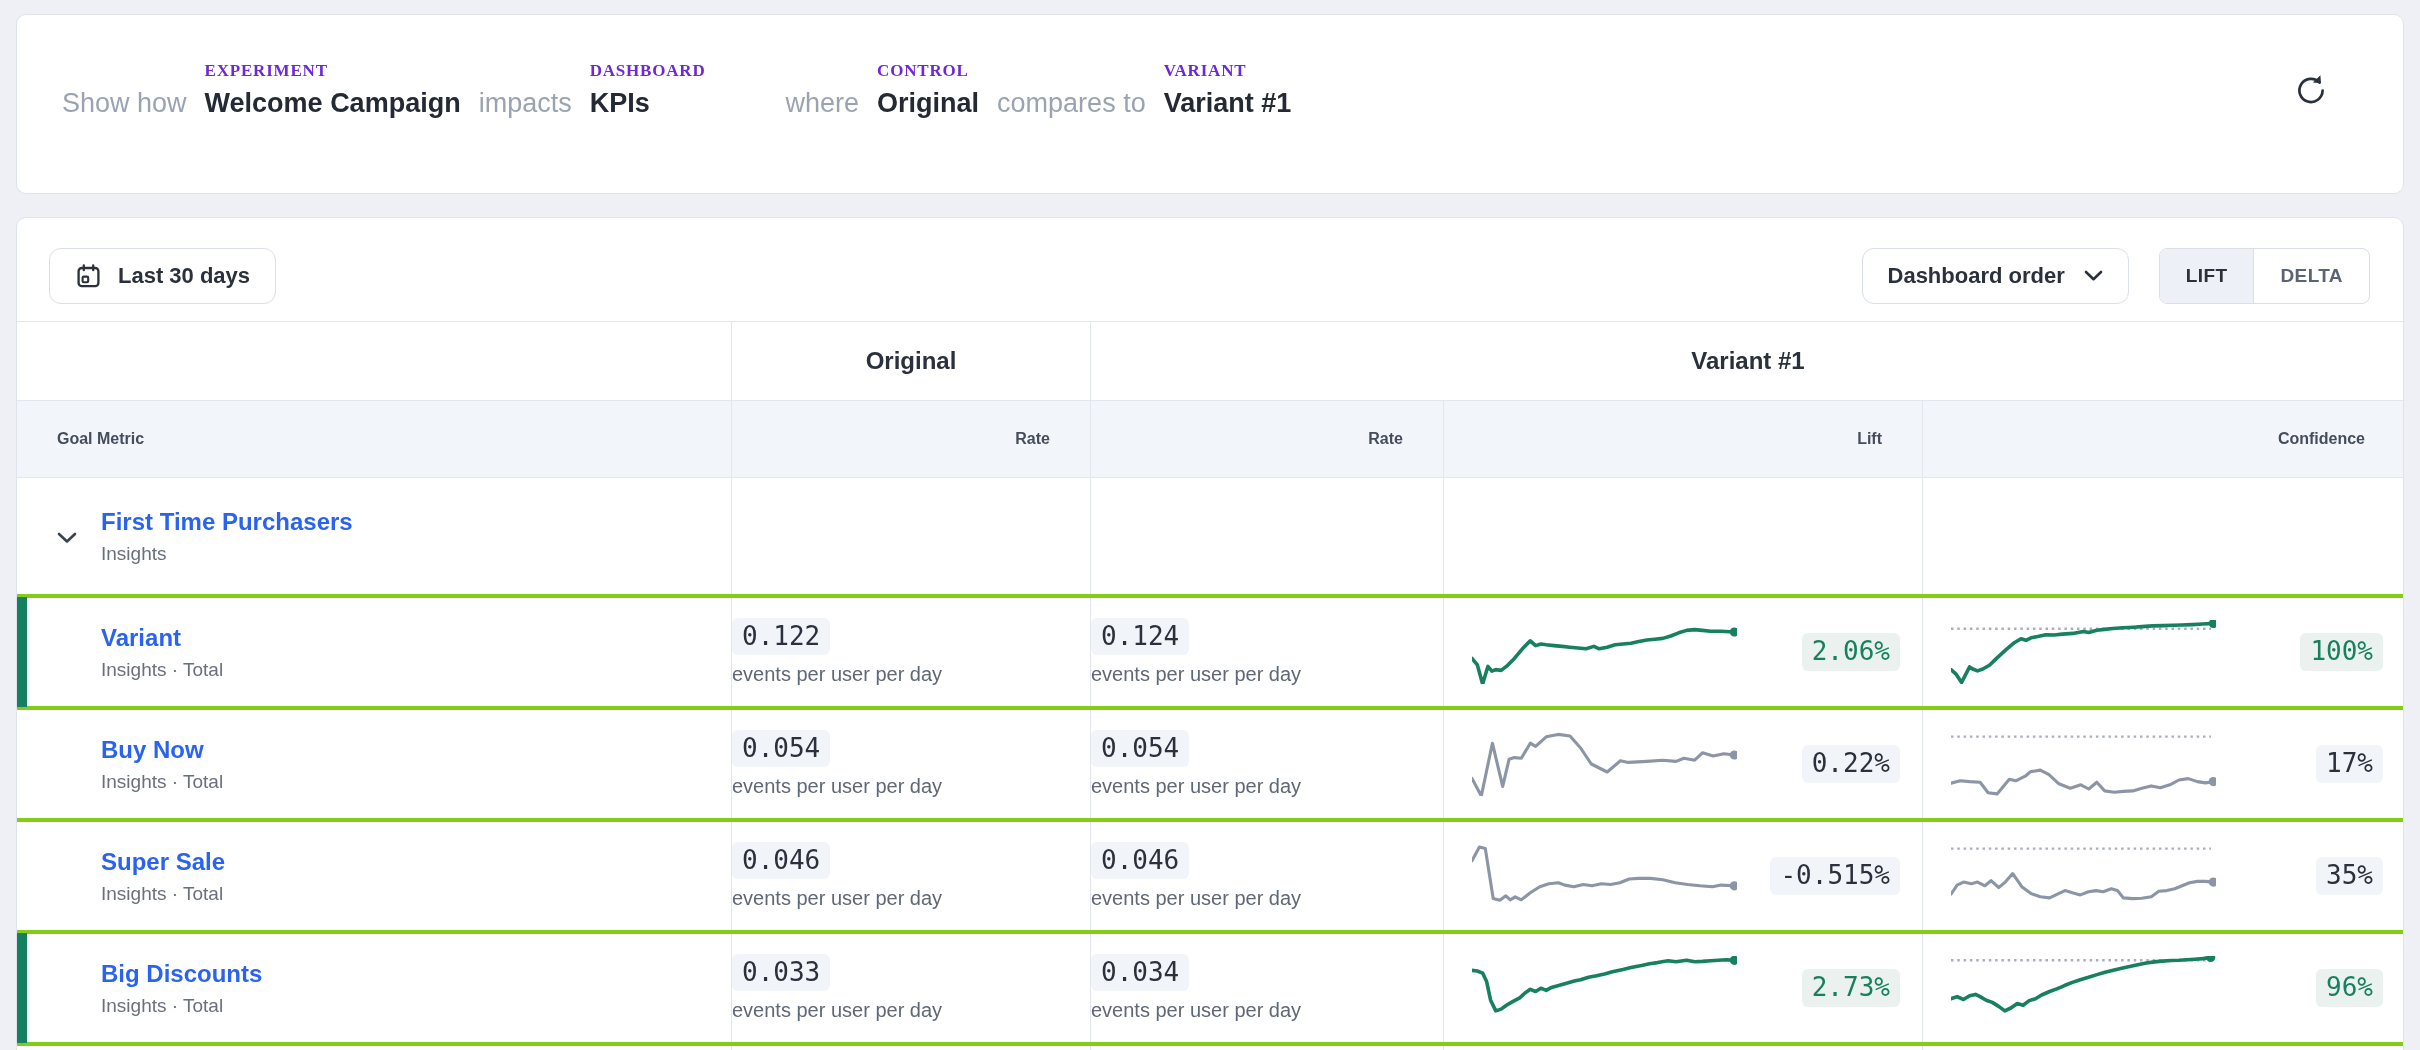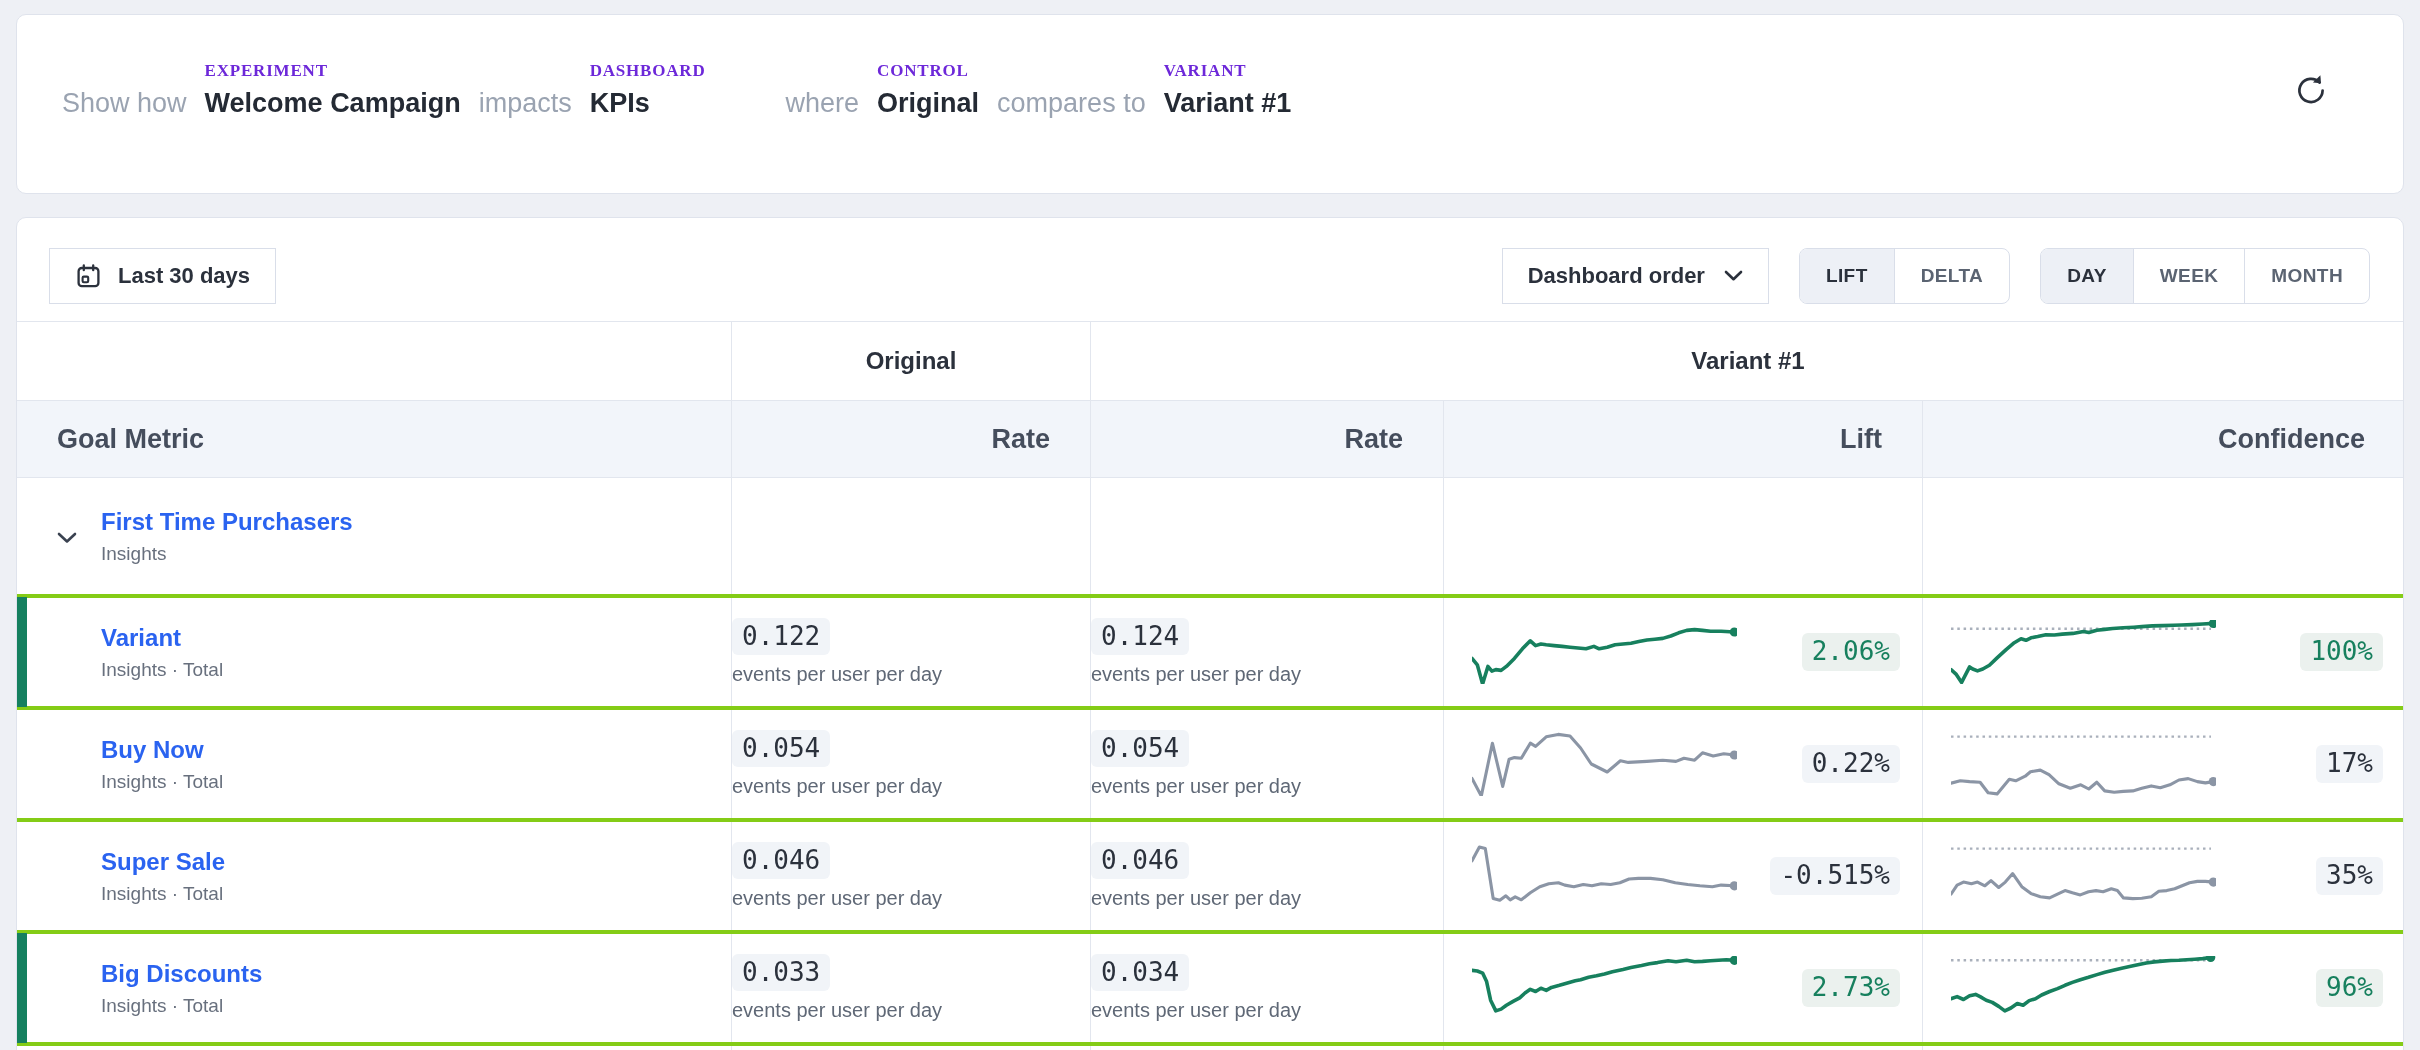--- a/index.html
+++ b/index.html
@@ -11,35 +11,35 @@
   .sentence{display:flex;align-items:flex-end;gap:18px;padding:46px 0 0 45px;}
   .connector{font-size:27px;font-weight:500;color:#9aa3b1;line-height:1.15;white-space:nowrap;}
   .connector.where{margin-left:62px;}
   .grp{display:flex;flex-direction:column;align-items:flex-start;}
   .grp-label{font-size:17px;font-weight:700;letter-spacing:.8px;color:#6d28d9;margin-bottom:7px;font-family:Liberation Serif, serif;}
   .grp-value{font-size:27px;font-weight:700;color:#242a34;line-height:1.15;white-space:nowrap;cursor:pointer;}
   #refresh-btn{position:absolute;top:54px;right:70px;width:44px;height:44px;border:none;background:transparent;cursor:pointer;padding:0;}
   
   #main-card{left:16px;top:217px;width:2388px;height:880px;overflow:hidden;}
   .controls{display:flex;justify-content:space-between;align-items:center;padding:30px 33px 0 32px;}
-  .btn{height:56px;background:#fff;border:1px solid #d9dee9;border-radius:0;display:flex;align-items:center;
+  .btn{height:56px;background:#fff;border:1px solid #d9dee9;border-radius:12px;display:flex;align-items:center;
        gap:16px;padding:0 25px;font-size:22px;font-weight:600;color:#2b313c;cursor:pointer;font-family:inherit;}
   .right-controls{display:flex;gap:30px;align-items:center;}
   .seg-group{display:flex;border:1px solid #d9dee9;border-radius:8px;overflow:hidden;background:#fff;height:56px;box-sizing:border-box;}
   .seg{display:flex;align-items:center;justify-content:center;padding:0 26px;font-size:19px;font-weight:700;
        letter-spacing:.4px;color:#5b6472;border-left:1px solid #d9dee9;cursor:pointer;}
   .seg:first-child{border-left:none;}
   .seg.selected{background:#edf0f6;color:#2b313c;}
   
   .table{margin-top:17px;}
   .t-h1{display:grid;grid-template-columns:715px 359px 1314px;height:80px;border-top:1px solid #e2e6ee;border-bottom:1px solid #e2e6ee;box-sizing:border-box;}
   .t-h1 .hcell{display:flex;align-items:center;justify-content:center;font-size:24px;font-weight:700;color:#2b313c;border-right:1px solid #e2e6ee;}
   .t-h1 .hcell:last-child{border-right:none;}
   .t-h2{display:grid;grid-template-columns:715px 359px 353px 479px 482px;height:77px;background:#f2f5fa;border-bottom:1px solid #e2e6ee;box-sizing:border-box;}
-  .t-h2 .hcell{display:flex;align-items:center;font-size:27px;font-weight:600;color:#454d5c;border-right:1px solid #e2e6ee;box-sizing:border-box;}
+  .t-h2 .hcell{display:flex;align-items:center;font-size:16px;font-weight:600;color:#454d5c;border-right:1px solid #e2e6ee;box-sizing:border-box;}
   .t-h2 .hcell:first-child{padding-left:40px;}
   .t-h2 .hcell.num{justify-content:flex-end;padding-right:40px;}
   .t-h2 .hcell:last-child{border-right:none;}
   .t-row{display:grid;grid-template-columns:715px 359px 353px 479px 482px;border-bottom:4px solid #84cc16;position:relative;background:#fff;}
   .t-row.group-row{height:116px;}
   .t-row.metric-row{height:108px;}
   .t-row.stub-row{height:52px;}
   .cell{border-right:1px solid #e2e6ee;box-sizing:border-box;min-width:0;}
   .t-row .cell:last-child{border-right:none;}
   .accent-bar{position:absolute;left:0;top:-1px;bottom:-1px;width:10px;background:#15805f;z-index:2;}
@@ -109,25 +109,20 @@
         <span style="line-height:0;">
           <svg width="19" height="12" viewBox="0 0 19 12" fill="none">
             <polyline points="2,2 9.5,9.2 17,2" stroke="#2b313c" stroke-width="2.6" stroke-linecap="round" stroke-linejoin="round"></polyline>
           </svg>
         </span>
       </button>
       <div class="seg-group" id="mode-toggle">
           <div class="seg selected">LIFT</div>
           <div class="seg">DELTA</div>
         </div>
-      <div class="seg-group" id="gran-toggle">
-          <div class="seg selected">DAY</div>
-          <div class="seg">WEEK</div>
-          <div class="seg">MONTH</div>
-        </div>
     </div>
   </div>
 
   <div class="table">
     <div class="t-h1">
       <div class="hcell"></div>
       <div class="hcell">Original</div>
       <div class="hcell">Variant #1</div>
     </div>
     <div class="t-h2">

